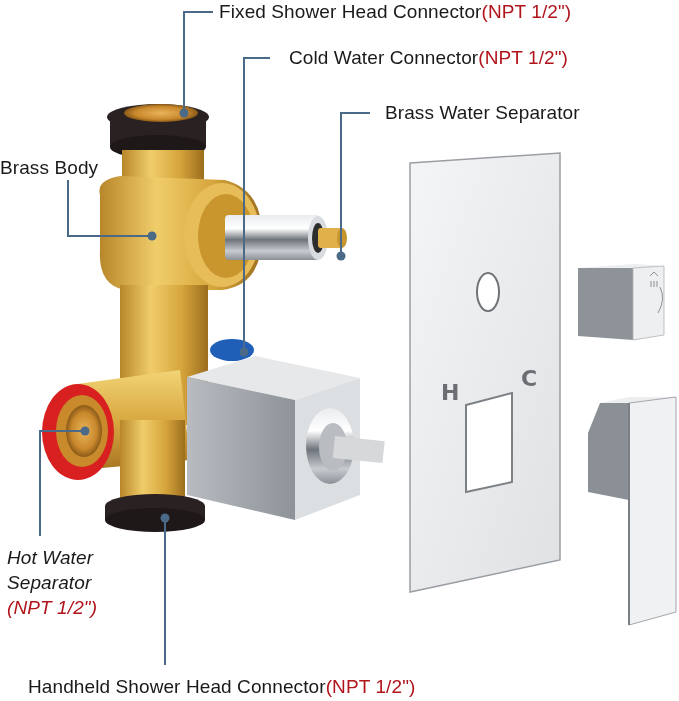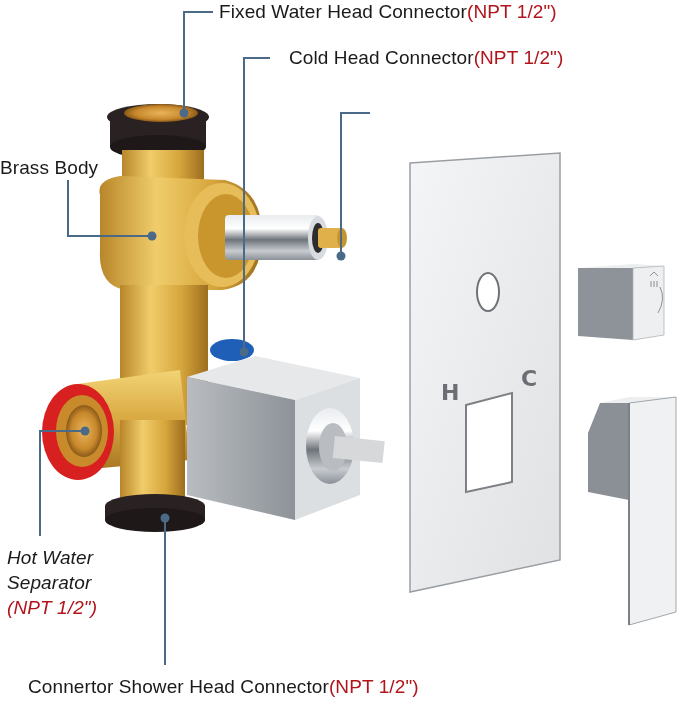--- a/index.html
+++ b/index.html
@@ -131,35 +131,38 @@
       <circle cx="184" cy="113" r="4.5"></circle>
       <circle cx="244" cy="352" r="4.5"></circle>
       <circle cx="341" cy="256" r="4.5"></circle>
       <circle cx="152" cy="236" r="4.5"></circle>
       <circle cx="85" cy="431" r="4.5"></circle>
       <circle cx="165" cy="518" r="4.5"></circle>
     </g>
   </svg>
 
   <div class="label" style="left:219px; top:1px;">
-    <span>Fixed Water Head Connector</span><span class="spec">(NPT 1/2")</span>
+    <span>Fixed Shower Head Connector</span><span class="spec">(NPT 1/2")</span>
   </div>
 
   <div class="label" style="left:289px; top:47px;">
-    <span>Cold Head Connector</span><span class="spec">(NPT 1/2")</span>
+    <span>Cold Water Connector</span><span class="spec">(NPT 1/2")</span>
   </div>
 
+  <div class="label" style="left:385px; top:102px;">
+    <span>Brass Water Separator</span>
+  </div>
 
   <div class="label" style="left:0px; top:157px;">
     <span>Brass Body</span>
   </div>
 
   <div class="label" style="left:7px; top:545px; line-height:25px;font-style:italic;">
     <div>Hot Water</div>
     <div>Separator</div>
     <div class="spec">(NPT 1/2")</div>
   </div>
 
   <div class="label" style="left:28px; top:676px;">
-    <span>Connertor Shower Head Connector</span><span class="spec">(NPT 1/2")</span>
+    <span>Handheld Shower Head Connector</span><span class="spec">(NPT 1/2")</span>
   </div>
 
 </div>
 
 </body></html>

